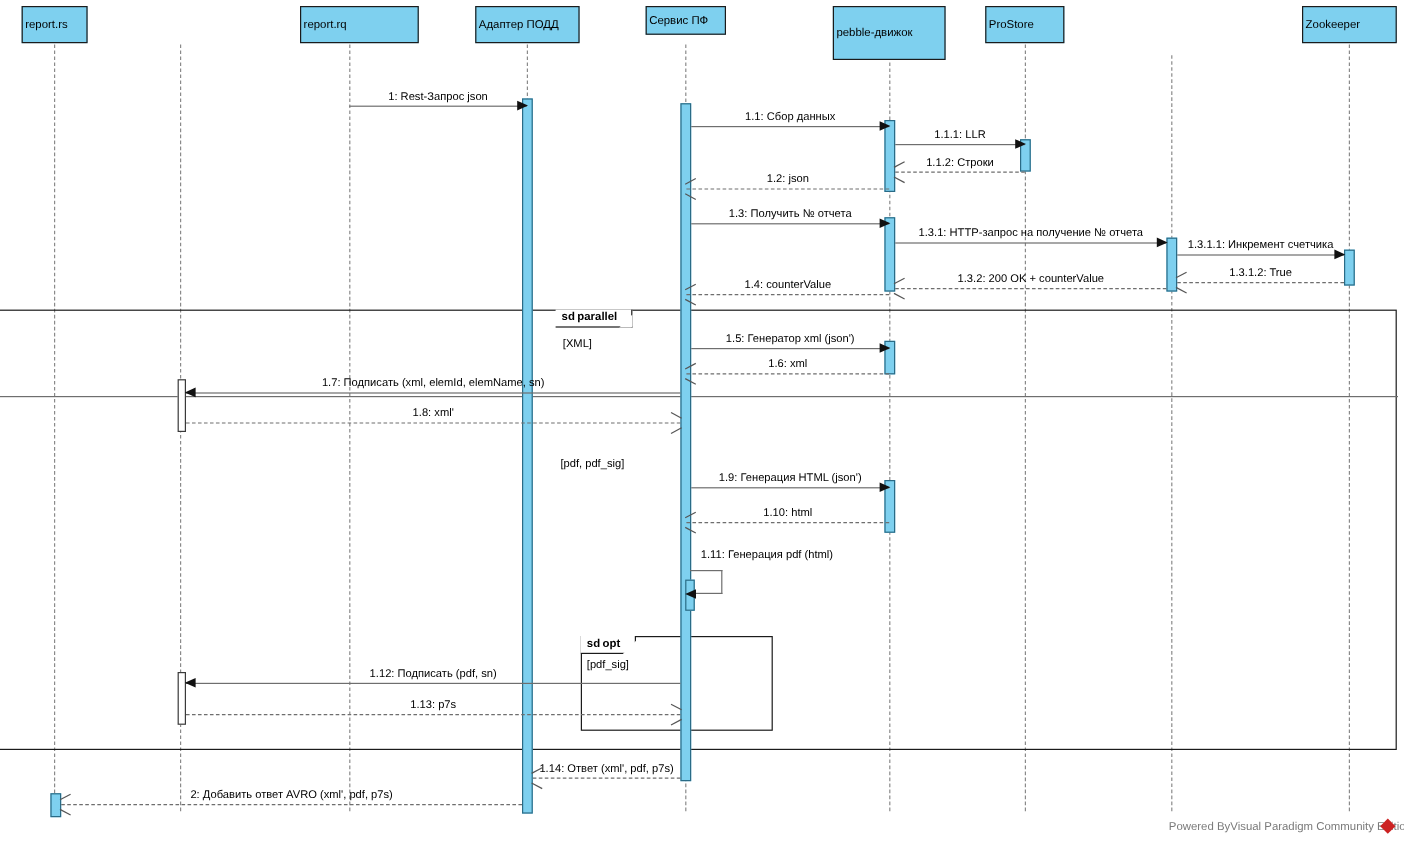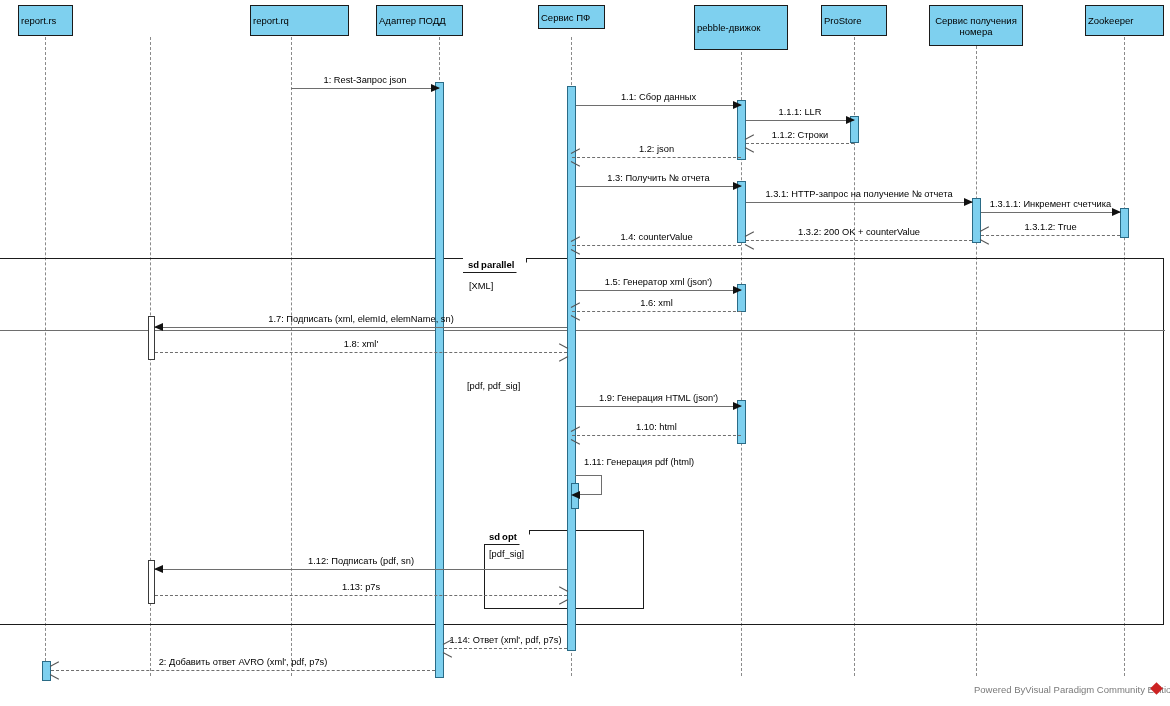--- a/index.html
+++ b/index.html
@@ -268,35 +268,32 @@
     <div class="ah-l-open"></div>
     <div class="label">2: Добавить ответ AVRO (xml', pdf, p7s)</div>
   </div>
 
   <div class="lifeline-head" style="left:18px;  top:5px;  width:55px;  height:31px;">
       <span>report.rs</span>
     </div>
   <div class="lifeline-head" style="left:250px; top:5px;  width:99px;  height:31px;">
       <span>report.rq</span>
     </div>
-  <div class="lifeline-head" style="left:376px; top:5px;  width:87px;  height:31px;">
+  <div class="lifeline-head" style="left:396px; top:5px;  width:87px;  height:31px;">
       <span>Адаптер ПОДД</span>
     </div>
   <div class="lifeline-head" style="left:538px; top:5px;  width:67px;  height:24px;">
       <span>Сервис ПФ</span>
     </div>
   <div class="lifeline-head" style="left:694px; top:5px;  width:94px;  height:45px;">
       <span>pebble-движок</span>
     </div>
   <div class="lifeline-head" style="left:821px; top:5px;  width:66px;  height:31px;">
       <span>ProStore</span>
     </div>
-  <div class="lifeline-head" style="left:929px; top:5px;  width:94px;  height:41px;">
-      <span>Сервис получения номера</span>
-    </div>
   <div class="lifeline-head" style="left:1085px;top:5px;  width:79px;  height:31px;">
       <span>Zookeeper</span>
     </div>
 
   <div class="watermark" style="left:974px;top:684px;">Powered ByVisual Paradigm Community Edition</div>
   <div class="wm-diamond" style="left:1152px;top:684px;"></div>
 
 </div>
 
 </body></html>

